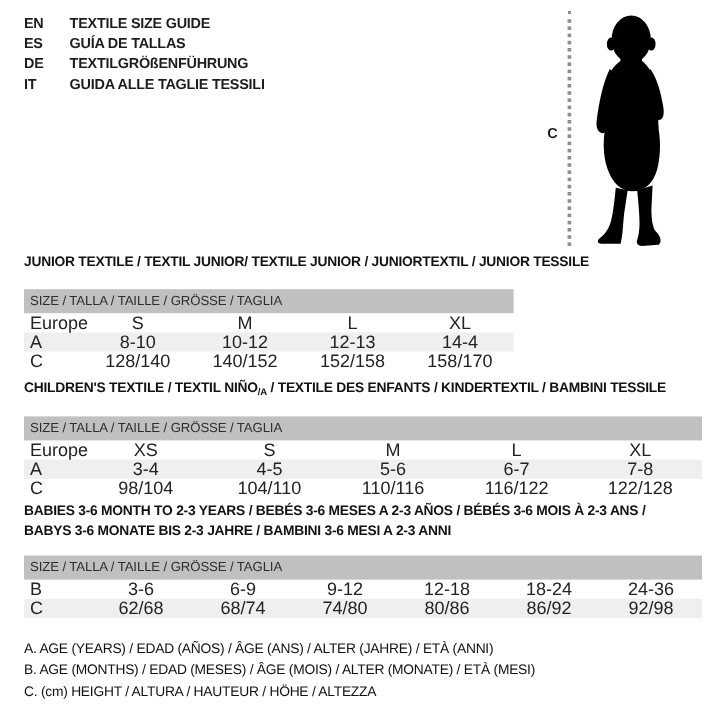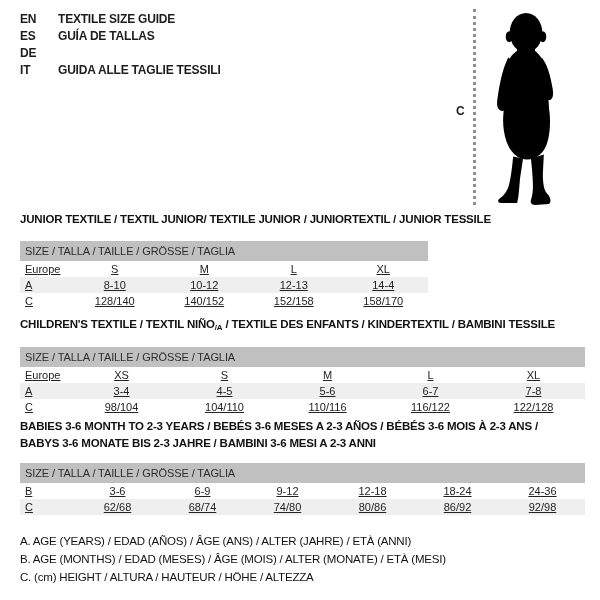--- a/index.html
+++ b/index.html
@@ -26,21 +26,21 @@
   
   .section-title { left:20px; font-size:11.5px; font-weight:bold;
                    letter-spacing:-0.2px; white-space:nowrap; color:#121212; }
   .sub-a { font-size:8px; vertical-align:-2px; }
 
   
   .tbl { left:20px; }
   .tbl-bar { height:20px; background:var(--size-bar,#c0c0c0); display:flex;
              align-items:center; padding-left:5px; font-size:11px; color:#2d2d2d;
              letter-spacing:-0.1px; }
-  .tbl-row { display:grid; height:16px; align-items:center; font-size:11px; color:#232323;text-decoration:underline; }
+  .tbl-row { display:grid; height:16px; align-items:center; font-size:15px; color:#232323; }
   .cols4 { grid-template-columns:50px repeat(4,1fr); }
   .cols5 { grid-template-columns:50px repeat(5,1fr); }
   .cols6 { grid-template-columns:55px repeat(6,1fr); }
   .cell { text-align:center; white-space:nowrap; }
   .cell.lbl { text-align:left; padding-left:5px; }
   .shade { background:var(--row-shade,#efefef); }
 
   
   .legend-row { left:20px; font-size:11.5px; font-weight:normal;
                 letter-spacing:-0.2px; white-space:nowrap; color:#121212; }
@@ -52,20 +52,21 @@
   <div class="lang-row">
     <span class="lang-code">EN</span>
     <span class="lang-label">TEXTILE SIZE GUIDE</span>
   </div>
   <div class="lang-row">
     <span class="lang-code">ES</span>
     <span class="lang-label">GUÍA DE TALLAS</span>
   </div>
   <div class="lang-row">
     <span class="lang-code">DE</span>
+    <span class="lang-label">TEXTILGRÖßENFÜHRUNG</span>
   </div>
   <div class="lang-row">
     <span class="lang-code">IT</span>
     <span class="lang-label">GUIDA ALLE TAGLIE TESSILI</span>
   </div>
 </div>
 
 <div class="abs dash-line"></div>
 <div class="abs c-label">C</div>
 <svg class="abs baby" viewBox="0 0 92 200" aria-hidden="true">

